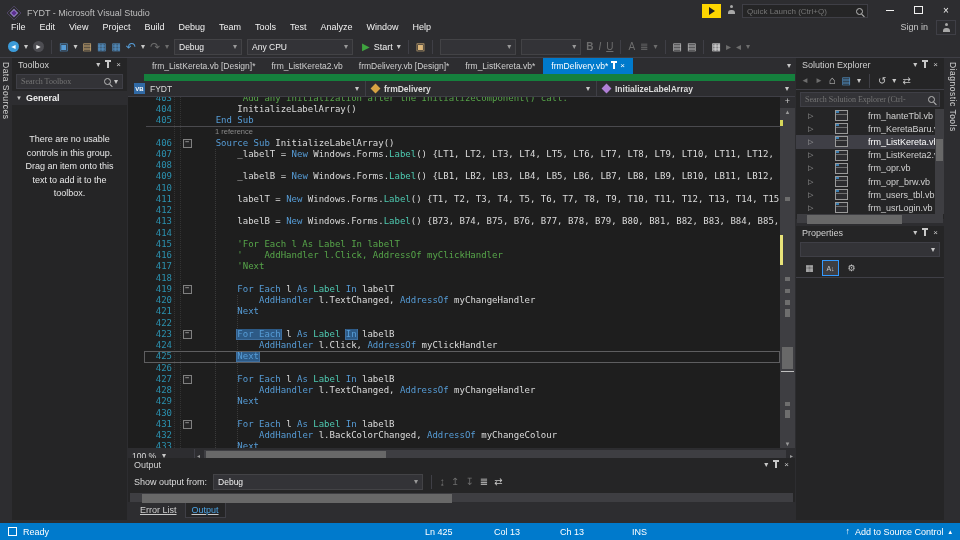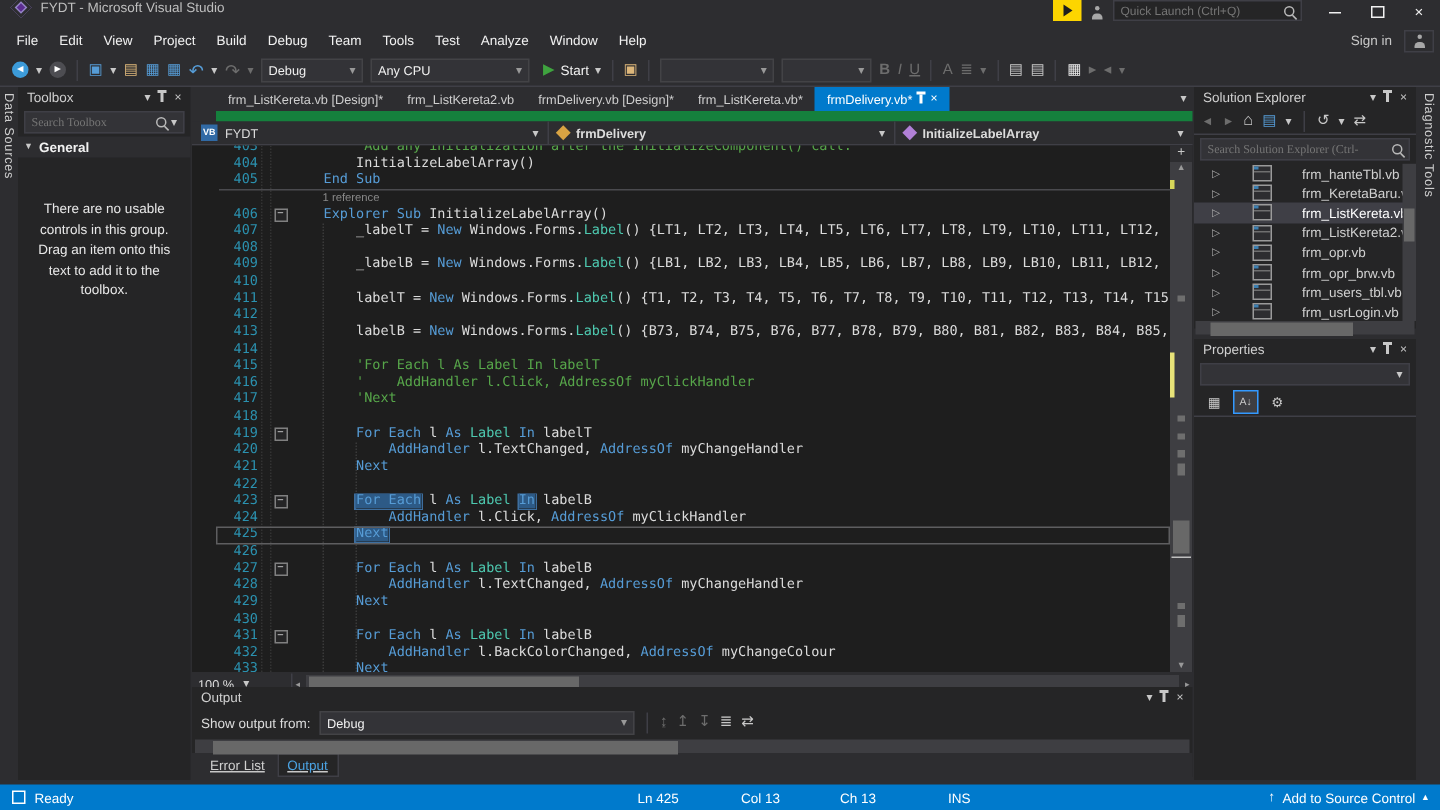--- a/index.html
+++ b/index.html
@@ -2,21 +2,21 @@
 <html><head>
 <meta charset="utf-8">
 <style>
   html,body{margin:0;padding:0;background:#2D2D30;}
   #app{position:relative;width:960px;height:540px;background:#2D2D30;overflow:hidden;
        font-family:"Liberation Sans",sans-serif;color:#C8C8C8;-webkit-font-smoothing:antialiased;}
   .abs{position:absolute;}
   .ic{display:inline-block;font-size:8px;color:#C8C8C8;line-height:1;}
 
   
-  #titlebar{left:0;top:0;width:960px;height:18px;display:flex;align-items:flex-start;}
+  #titlebar{left:0;top:0;width:960px;height:18px;display:flex;align-items:flex-end;}
   .vslogo{width:10px;height:10px;margin:0 8px 0 9px;background:#5C2D91;transform:rotate(45deg);
           box-shadow:inset 0 0 0 2px #2D2D30, inset 0 0 0 3px #9585C6;}
   #title-text{font-size:9px;color:#BEBEBE;}
   #notif{width:19px;height:14px;background:#FDD500;margin-left:auto;display:flex;align-items:center;justify-content:center;}
   #notif .flag{width:0;height:0;border-top:4px solid transparent;border-bottom:4px solid transparent;border-left:6px solid #1E1E1E;margin-left:1px;}
   #notif .flag::after{content:"";}
   .person{display:inline-block;width:9px;height:9px;position:relative;}
   .person::before{content:"";position:absolute;top:0;left:3px;width:3px;height:3px;border-radius:50%;background:#A8A8A8;}
   .person::after{content:"";position:absolute;bottom:0;left:1px;width:7px;height:4px;border-radius:3px 3px 0 0;background:#A8A8A8;}
   #quicklaunch{width:116px;height:12px;margin:0 8px 0 6px;background:#252526;border:1px solid #3F3F46;display:flex;align-items:center;padding:0 4px;}
@@ -321,21 +321,21 @@
         <div class="mark" style="left:5px;top:313px;width:5px;height:8px;background:#6E6E6E;"></div>
         <div id="vthumb" style="top:250px;height:22px;"></div>
         <div class="mark" style="left:1px;top:274px;width:13px;height:1px;background:#BFBFBF;"></div>
         <span class="varrow" style="bottom:1px;">▼</span>
       </div>
       <div id="vsplit">+</div>
     <div class="crow" style="top: -4.5px;"><span class="ln">403</span><span class="mcol"></span><span class="fcol"></span><span class="ctext"><span class="tk-cm">        'Add any initialization after the InitializeComponent() call.</span></span></div>
         <div class="crow" style="top: 6.75px;"><span class="ln">404</span><span class="mcol"></span><span class="fcol"></span><span class="ctext"><span class="tk-id">        InitializeLabelArray()</span></span></div>
         <div class="crow" style="top: 18px;"><span class="ln">405</span><span class="mcol"></span><span class="fcol"></span><span class="ctext"><span class="tk-kw">    End Sub</span></span><div class="procsep"></div></div>
         <div class="crow" style="top: 29.25px;"><span class="lens" style="margin-left: 87px;">1 reference</span></div>
-        <div class="crow" style="top: 40.5px;"><span class="ln">406</span><span class="mcol"></span><span class="fcol"><span class="foldbox">−</span></span><span class="ctext"><span class="tk-kw">    Explorer Sub </span><span class="tk-id">InitializeLabelArray()</span></span></div>
+        <div class="crow" style="top: 40.5px;"><span class="ln">406</span><span class="mcol"></span><span class="fcol"><span class="foldbox">−</span></span><span class="ctext"><span class="tk-kw">    Source Sub </span><span class="tk-id">InitializeLabelArray()</span></span></div>
         <div class="crow" style="top: 51.75px;"><span class="ln">407</span><span class="mcol"></span><span class="fcol"></span><span class="ctext"><span class="tk-id">        _labelT = </span><span class="tk-kw">New</span><span class="tk-id"> Windows.Forms.</span><span class="tk-ty">Label</span><span class="tk-id">() {LT1, LT2, LT3, LT4, LT5, LT6, LT7, LT8, LT9, LT10, LT11, LT12, LT13, LT14, LT15, LT16, LT17</span></span></div>
         <div class="crow" style="top: 63px;"><span class="ln">408</span><span class="mcol"></span><span class="fcol"></span><span class="ctext"></span></div>
         <div class="crow" style="top: 74.25px;"><span class="ln">409</span><span class="mcol"></span><span class="fcol"></span><span class="ctext"><span class="tk-id">        _labelB = </span><span class="tk-kw">New</span><span class="tk-id"> Windows.Forms.</span><span class="tk-ty">Label</span><span class="tk-id">() {LB1, LB2, LB3, LB4, LB5, LB6, LB7, LB8, LB9, LB10, LB11, LB12, LB13, LB14, LB15, LB16, LB17</span></span></div>
         <div class="crow" style="top: 85.5px;"><span class="ln">410</span><span class="mcol"></span><span class="fcol"></span><span class="ctext"></span></div>
         <div class="crow" style="top: 96.75px;"><span class="ln">411</span><span class="mcol"></span><span class="fcol"></span><span class="ctext"><span class="tk-id">        labelT = </span><span class="tk-kw">New</span><span class="tk-id"> Windows.Forms.</span><span class="tk-ty">Label</span><span class="tk-id">() {T1, T2, T3, T4, T5, T6, T7, T8, T9, T10, T11, T12, T13, T14, T15, T16, T17, T18, T19</span></span></div>
         <div class="crow" style="top: 108px; flex-direction: column;"><span class="ln">412</span><span class="mcol"></span><span class="fcol"></span><span class="ctext"></span></div>
         <div class="crow" style="top: 119.25px;"><span class="ln">413</span><span class="mcol"></span><span class="fcol"></span><span class="ctext"><span class="tk-id">        labelB = </span><span class="tk-kw">New</span><span class="tk-id"> Windows.Forms.</span><span class="tk-ty">Label</span><span class="tk-id">() {B73, B74, B75, B76, B77, B78, B79, B80, B81, B82, B83, B84, B85, B86, B87, B88, B89, B90</span></span></div>
         <div class="crow" style="top: 130.5px;"><span class="ln">414</span><span class="mcol"></span><span class="fcol"></span><span class="ctext"></span></div>
         <div class="crow" style="top: 141.75px;"><span class="ln">415</span><span class="mcol"></span><span class="fcol"></span><span class="ctext"><span class="tk-cm">        'For Each l As Label In labelT</span></span></div>
         <div class="crow" style="top: 153px;"><span class="ln">416</span><span class="mcol"></span><span class="fcol"></span><span class="ctext"><span class="tk-cm">        '    AddHandler l.Click, AddressOf myClickHandler</span></span></div>

